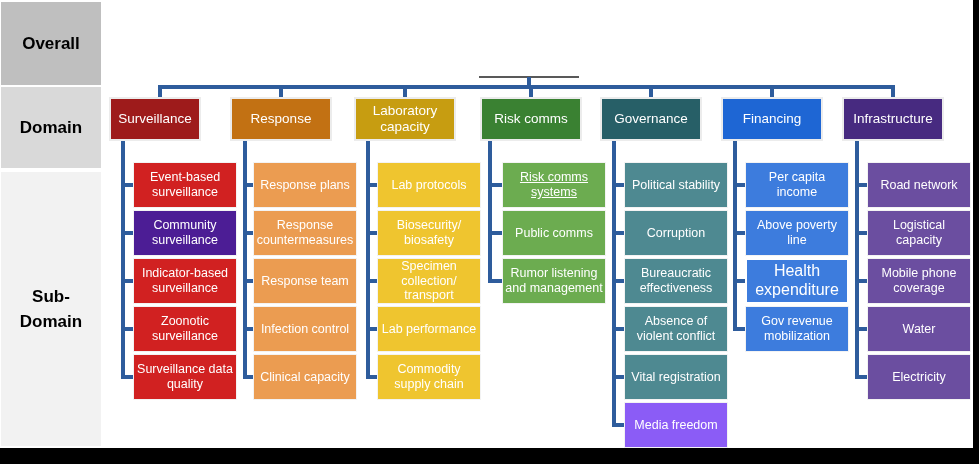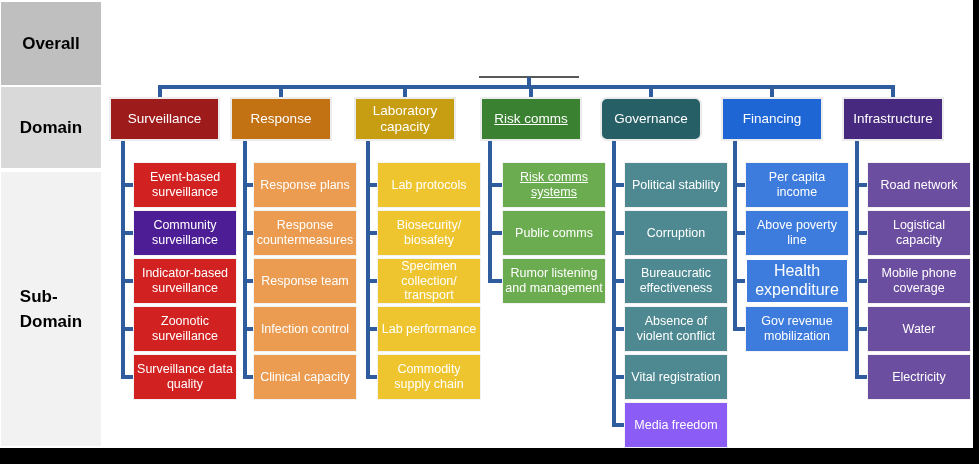--- a/index.html
+++ b/index.html
@@ -14,21 +14,21 @@
     font-family:"Liberation Sans", sans-serif;
   }
   .abs{position:absolute;box-sizing:border-box;}
   .conn{position:absolute;background:var(--connector);}
   #title{
     left:429px;top:18px;width:200px;text-align:center;
     font-size:15.5px;line-height:1.45;color:var(--title);white-space:pre-line;
   }
   #title-underline{left:479px;top:76px;width:100px;height:2px;background:var(--underline);}
   .sb-panel{
-    display:flex;align-items:center;justify-content:center;
+    display:flex;align-items:center;justify-content:center;text-align:center;
     font-weight:bold;font-size:17px;color:var(--sb-text);white-space:pre-line;line-height:1.5;
   }
   #sb-overall{left:1px;top:2px;width:100px;height:83px;background:var(--sb-overall);}
   #sb-domain{left:1px;top:87px;width:100px;height:81px;background:var(--sb-domain);}
   #sb-sub{left:1px;top:172px;width:100px;height:274px;background:var(--sb-sub);}
   .domain-box{
     position:absolute;display:flex;align-items:center;justify-content:center;text-align:center;
     color:#fff;font-size:13.5px;line-height:1.15;border:2px solid #ececec;padding:0 2px;
     box-sizing:border-box;
   }
@@ -49,21 +49,21 @@
 
   <div class="abs sb-panel" id="sb-overall">Overall</div>
   <div class="abs sb-panel" id="sb-domain">Domain</div>
   <div class="abs sb-panel" id="sb-sub">Sub-
 Domain</div>
 
   <div id="diagram">
       <div class="conn" style="left: 158px; top: 85px; width: 737px; height: 4px;"></div>
       <div class="conn" style="left: 527px; top: 77px; width: 4px; height: 12px;"></div>
       <div class="conn" style="left: 158px; top: 85px; width: 4px; height: 12px;"></div>
-      <div class="domain-box" style="left: 109px; top: 97px; width: 111px; height: 44px; background-color: rgb(158, 27, 27);">Surveillance</div>
+      <div class="domain-box" style="left: 109px; top: 97px; width: 92px; height: 44px; background-color: rgb(158, 27, 27);">Surveillance</div>
       <div class="conn" style="left: 121px; top: 141px; width: 4px; height: 238px;"></div>
       <div class="conn" style="left: 121px; top: 183px; width: 14px; height: 4px;"></div>
       <div class="sub-box" style="left: 133px; top: 162px; width: 104px; height: 46px; background-color: rgb(209, 33, 33);">Event-based surveillance</div>
       <div class="conn" style="left: 121px; top: 231px; width: 14px; height: 4px;"></div>
       <div class="sub-box" style="left: 133px; top: 210px; width: 104px; height: 46px; background-color: #4c1d95;">Community surveillance</div>
       <div class="conn" style="left: 121px; top: 279px; width: 14px; height: 4px;"></div>
       <div class="sub-box" style="left: 133px; top: 258px; width: 104px; height: 46px; background-color: rgb(209, 33, 33);">Indicator-based surveillance</div>
       <div class="conn" style="left: 121px; top: 327px; width: 14px; height: 4px;"></div>
       <div class="sub-box" style="left: 133px; top: 306px; width: 104px; height: 46px; background-color: rgb(209, 33, 33);">Zoonotic surveillance</div>
       <div class="conn" style="left: 121px; top: 375px; width: 14px; height: 4px;"></div>
@@ -88,30 +88,30 @@
       <div class="sub-box" style="left: 377px; top: 162px; width: 104px; height: 46px; background-color: rgb(239, 197, 47);">Lab protocols</div>
       <div class="conn" style="left: 366px; top: 231px; width: 13px; height: 4px;"></div>
       <div class="sub-box" style="left: 377px; top: 210px; width: 104px; height: 46px; background-color: rgb(239, 197, 47);">Biosecurity/ biosafety</div>
       <div class="conn" style="left: 366px; top: 279px; width: 13px; height: 4px;"></div>
       <div class="sub-box" style="left: 377px; top: 258px; width: 104px; height: 46px; background-color: rgb(239, 197, 47);">Specimen collection/ transport</div>
       <div class="conn" style="left: 366px; top: 327px; width: 13px; height: 4px;"></div>
       <div class="sub-box" style="left: 377px; top: 306px; width: 104px; height: 46px; background-color: rgb(239, 197, 47);">Lab performance</div>
       <div class="conn" style="left: 366px; top: 375px; width: 13px; height: 4px;"></div>
       <div class="sub-box" style="left: 377px; top: 354px; width: 104px; height: 46px; background-color: rgb(239, 197, 47);">Commodity supply chain</div>
       <div class="conn" style="left: 529px; top: 85px; width: 4px; height: 12px;"></div>
-      <div class="domain-box" style="left: 480px; top: 97px; width: 102px; height: 44px; background-color: rgb(58, 129, 50); text-decoration: underline;">Risk comms</div>
+      <div class="domain-box" style="left: 480px; top: 97px; width: 102px; height: 44px; background-color: rgb(58, 129, 50);">Risk comms</div>
       <div class="conn" style="left: 488px; top: 141px; width: 4px; height: 142px;"></div>
       <div class="conn" style="left: 488px; top: 183px; width: 16px; height: 4px;"></div>
       <div class="sub-box" style="left: 502px; top: 162px; width: 104px; height: 46px; background-color: rgb(108, 172, 80); text-decoration: underline;">Risk comms systems</div>
       <div class="conn" style="left: 488px; top: 231px; width: 16px; height: 4px;"></div>
       <div class="sub-box" style="left: 502px; top: 210px; width: 104px; height: 46px; background-color: rgb(108, 172, 80);">Public comms</div>
       <div class="conn" style="left: 488px; top: 279px; width: 16px; height: 4px;"></div>
       <div class="sub-box" style="left: 502px; top: 258px; width: 104px; height: 46px; background-color: rgb(108, 172, 80);">Rumor listening and management</div>
       <div class="conn" style="left: 649px; top: 85px; width: 4px; height: 12px;"></div>
-      <div class="domain-box" style="left: 600px; top: 97px; width: 102px; height: 44px; background-color: rgb(39, 95, 103); border-radius: 7px;">Governance</div>
+      <div class="domain-box" style="left: 600px; top: 97px; width: 102px; height: 44px; background-color: rgb(39, 95, 103);">Governance</div>
       <div class="conn" style="left: 612px; top: 141px; width: 4px; height: 286px;"></div>
       <div class="conn" style="left: 612px; top: 183px; width: 14px; height: 4px;"></div>
       <div class="sub-box" style="left: 624px; top: 162px; width: 104px; height: 46px; background-color: rgb(78, 137, 145);">Political stability</div>
       <div class="conn" style="left: 612px; top: 231px; width: 14px; height: 4px;"></div>
       <div class="sub-box" style="left: 624px; top: 210px; width: 104px; height: 46px; background-color: rgb(78, 137, 145);">Corruption</div>
       <div class="conn" style="left: 612px; top: 279px; width: 14px; height: 4px;"></div>
       <div class="sub-box" style="left: 624px; top: 258px; width: 104px; height: 46px; background-color: rgb(78, 137, 145);">Bureaucratic effectiveness</div>
       <div class="conn" style="left: 612px; top: 327px; width: 14px; height: 4px;"></div>
       <div class="sub-box" style="left: 624px; top: 306px; width: 104px; height: 46px; background-color: rgb(78, 137, 145);">Absence of violent conflict</div>
       <div class="conn" style="left: 612px; top: 375px; width: 14px; height: 4px;"></div>

